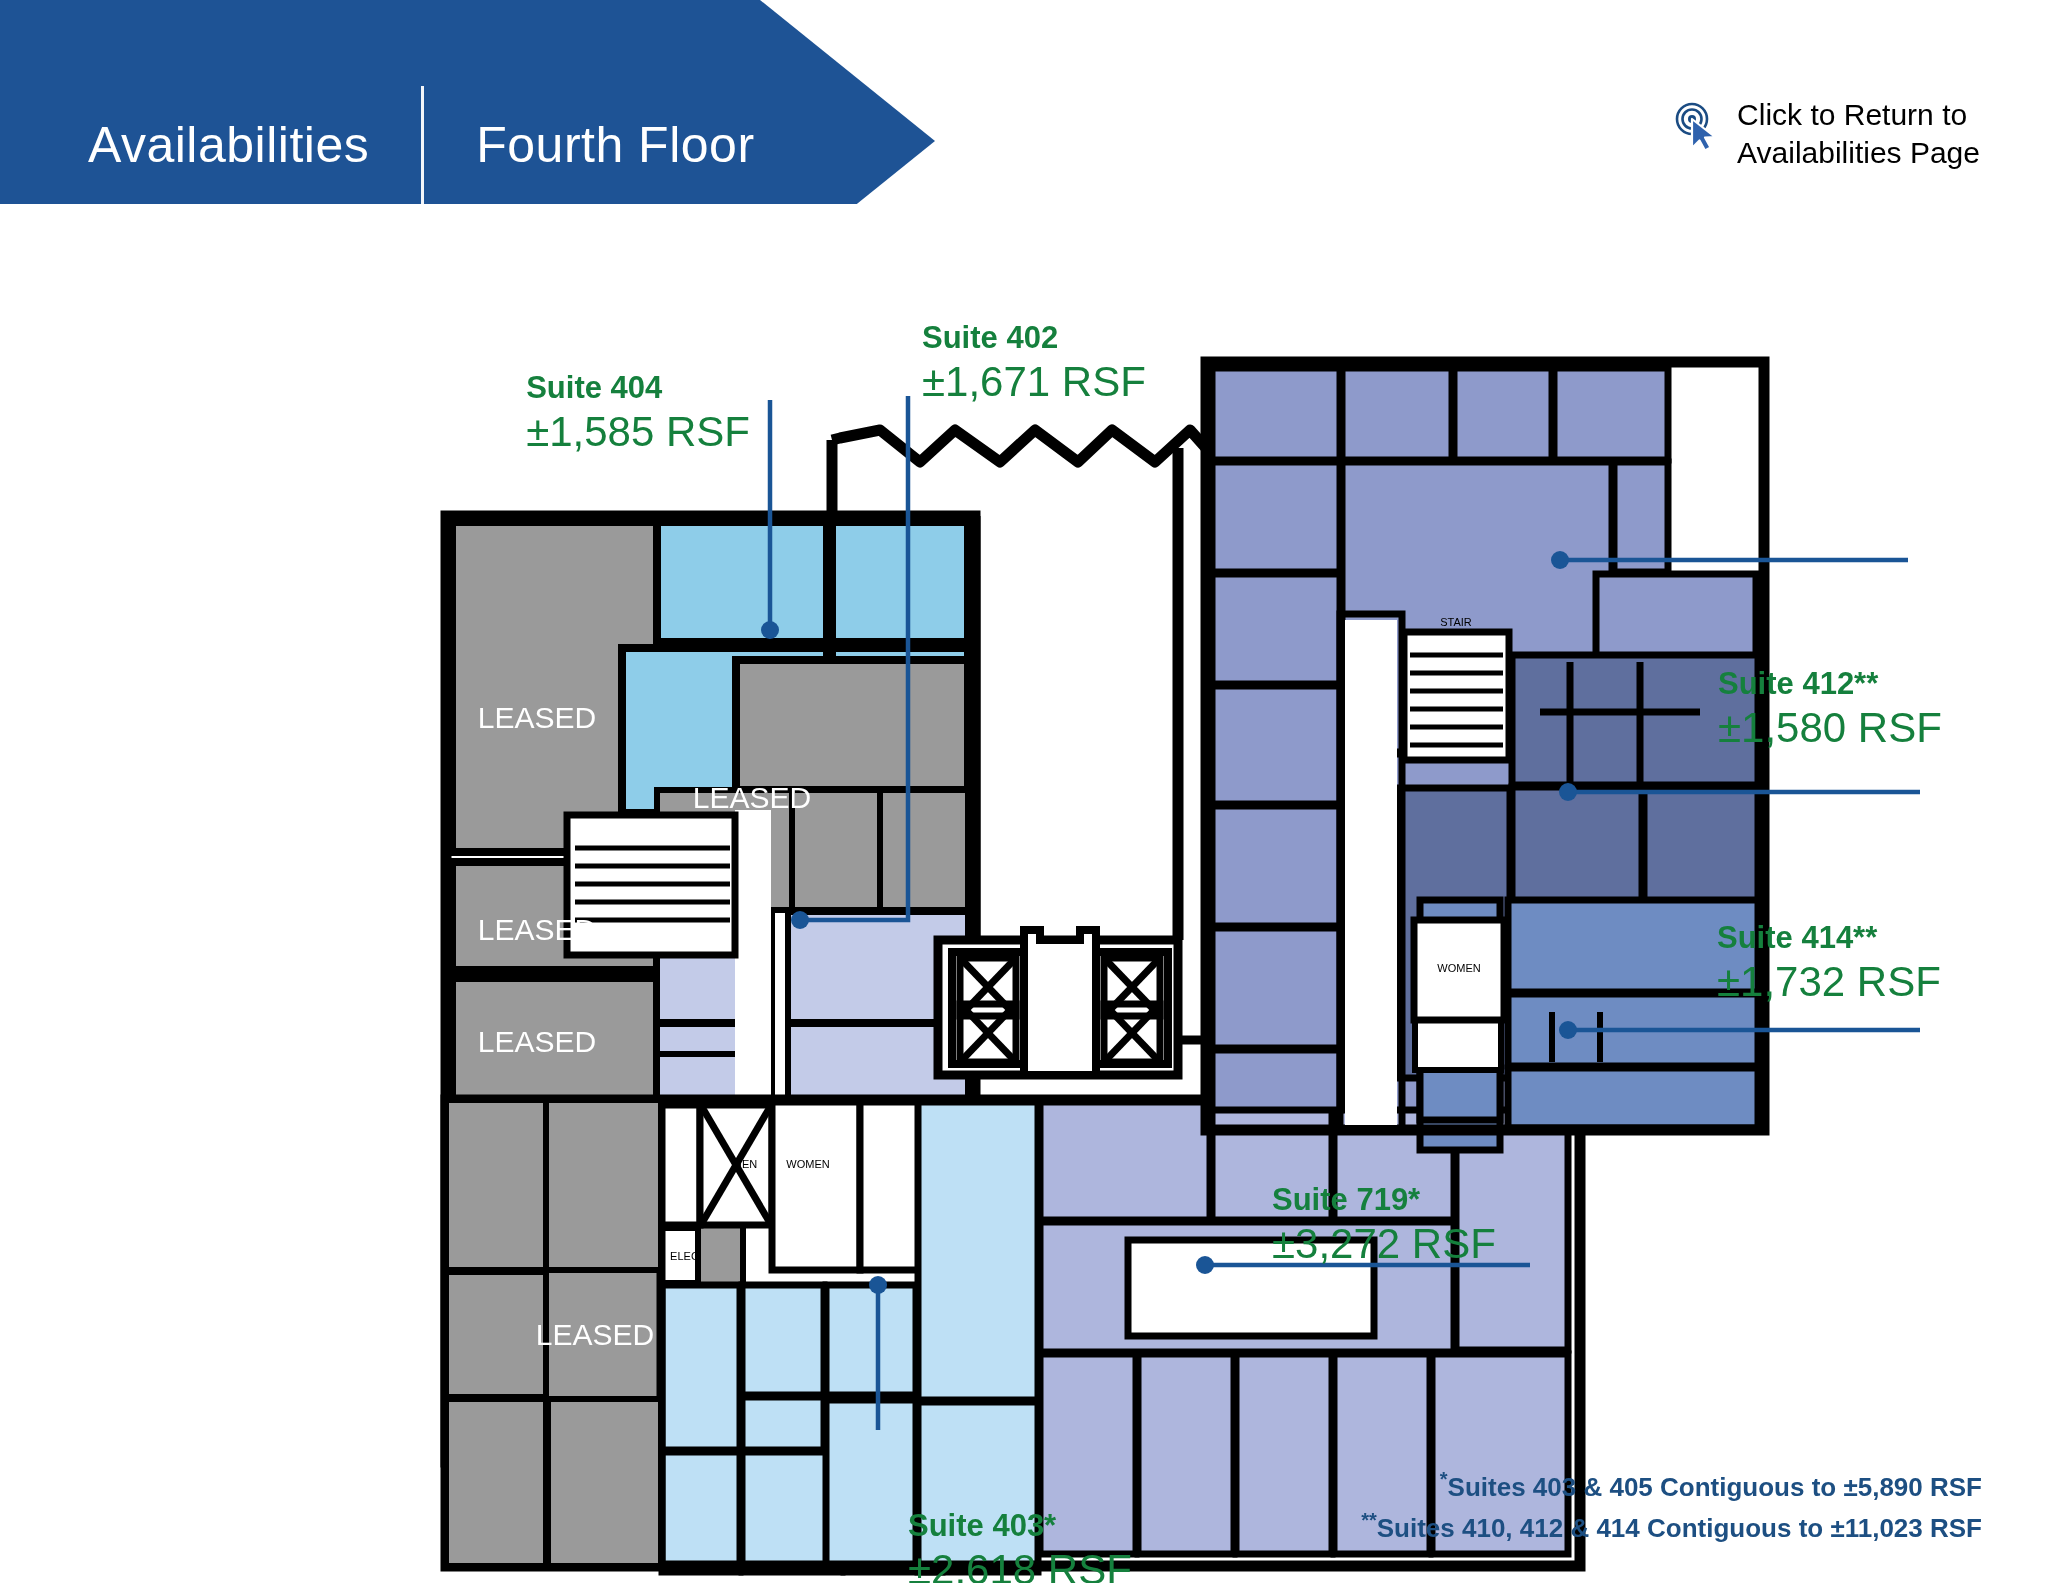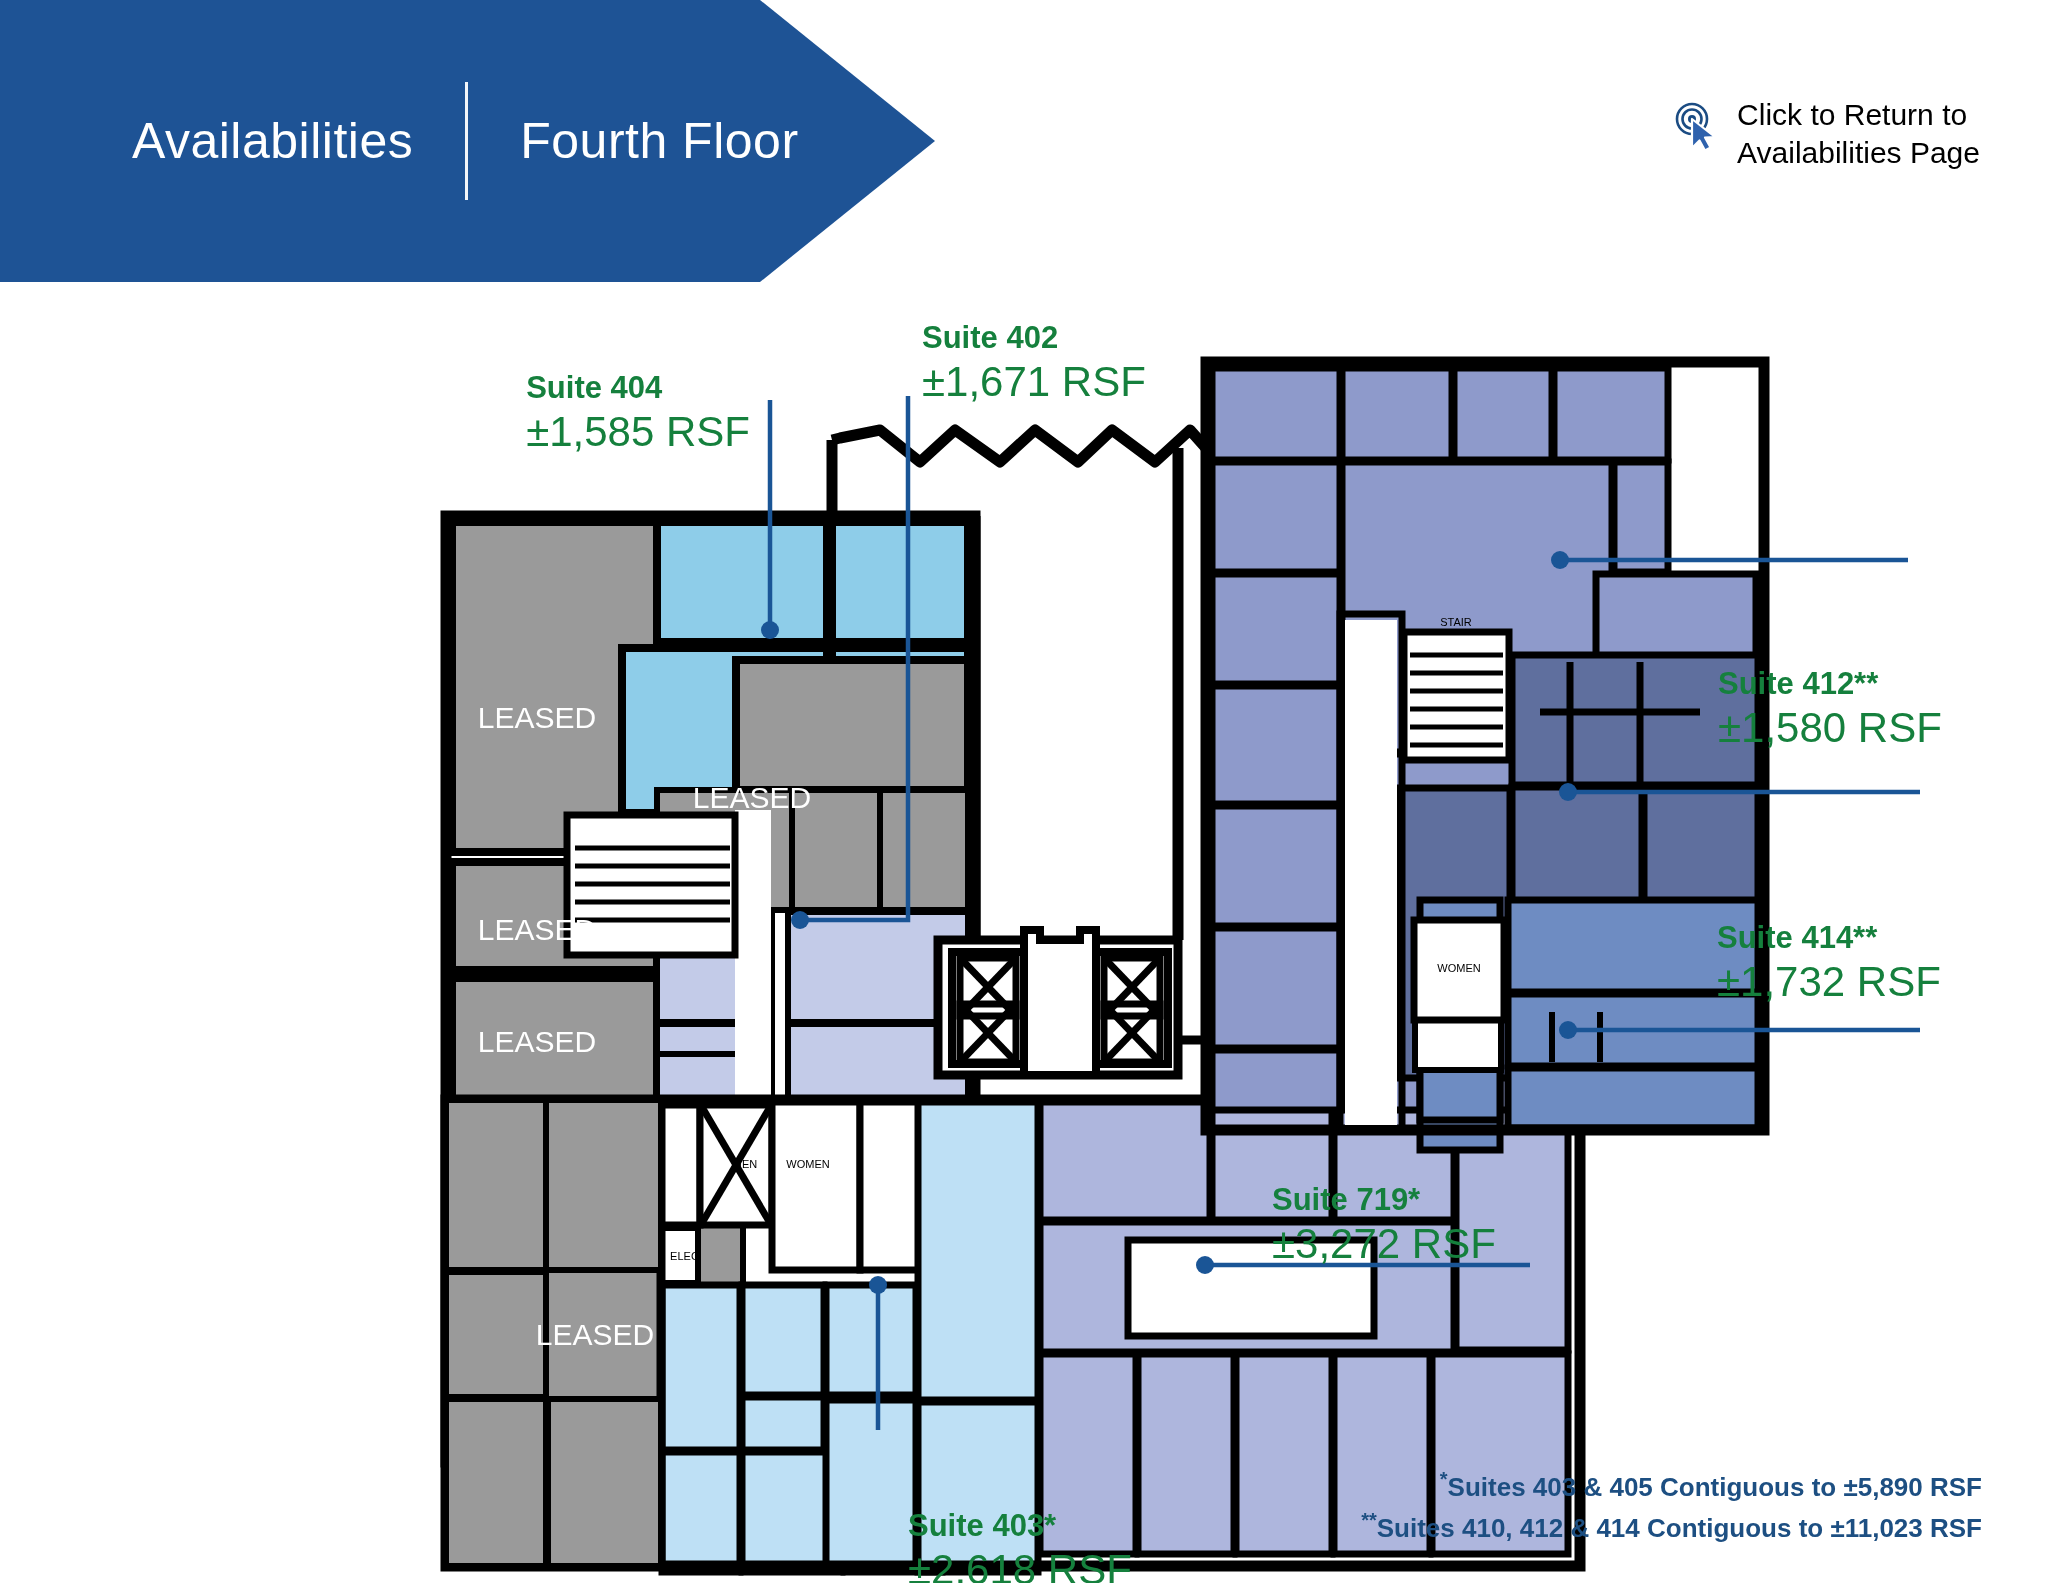--- a/index.html
+++ b/index.html
@@ -7,24 +7,24 @@
     width: 2048px; height: 1583px;
     background: #ffffff;
     font-family: "Liberation Sans", sans-serif;
     overflow: hidden;
   }
   #page { position: relative; width: 2048px; height: 1583px; }
 
   
   #header-banner {
     position: absolute; left: 0; top: 0;
-    width: 935px; height: 282px;
+    width: 935px; height: 204px;
     background: #1e5395;
     clip-path: polygon(0 0, 760px 0, 935px 141px, 760px 282px, 0 282px);
-    display: flex; align-items: center; padding-left: 44px;
+    display: flex; align-items: flex-end;
   }
   #header-inner { display: flex; align-items: center; padding-left: 88px; }
   .hdr-text {
     color: #ffffff; font-size: 50px; font-weight: 300; letter-spacing: 0.5px;
     white-space: nowrap;
   }
   #hdr-divider {
     width: 3px; height: 118px; background: #ffffff;
     margin: 0 52px; opacity: .95;
   }

